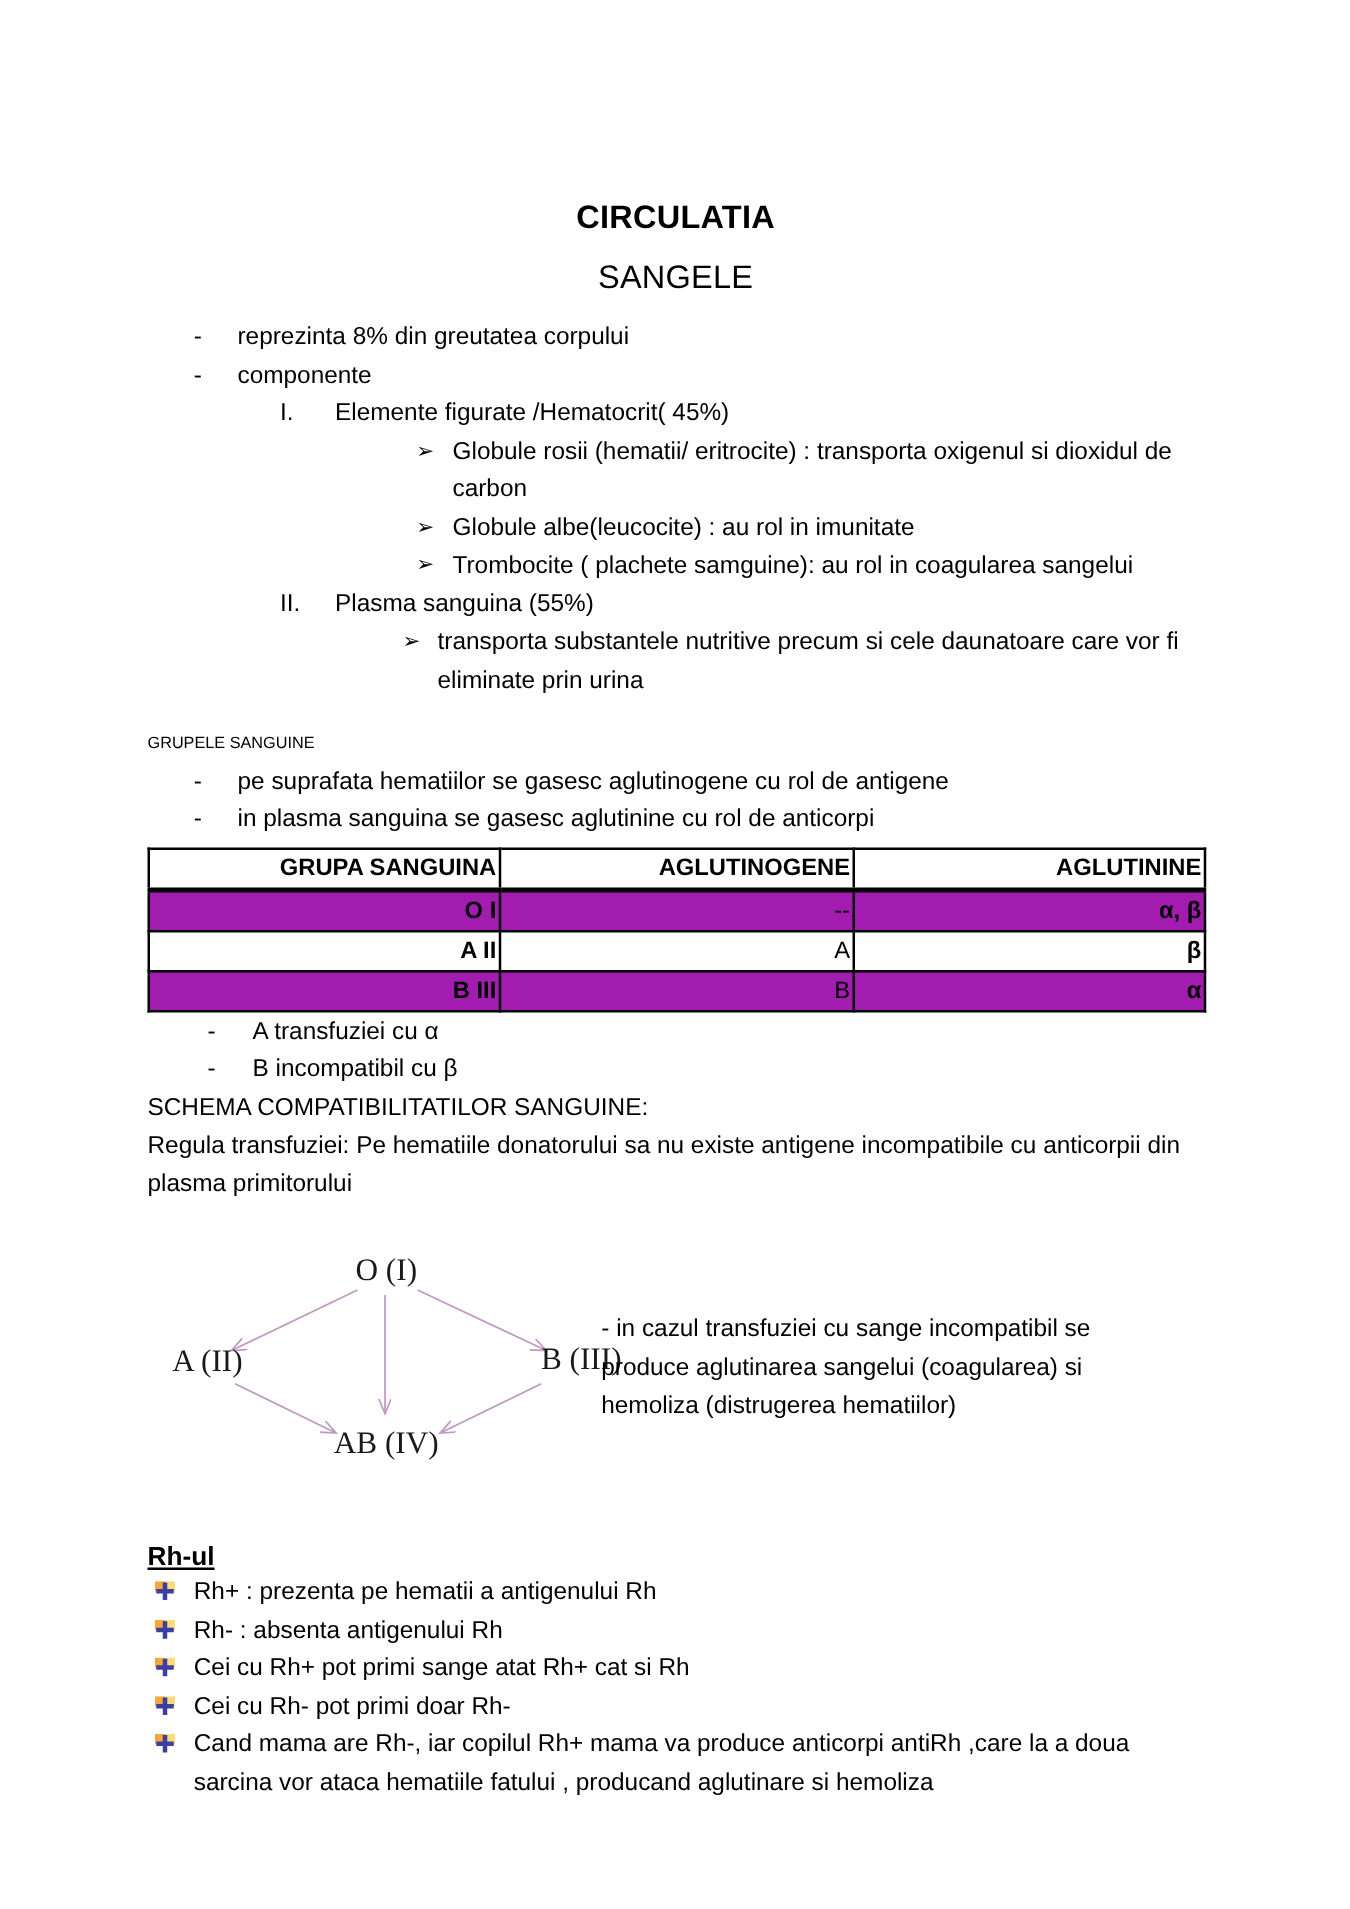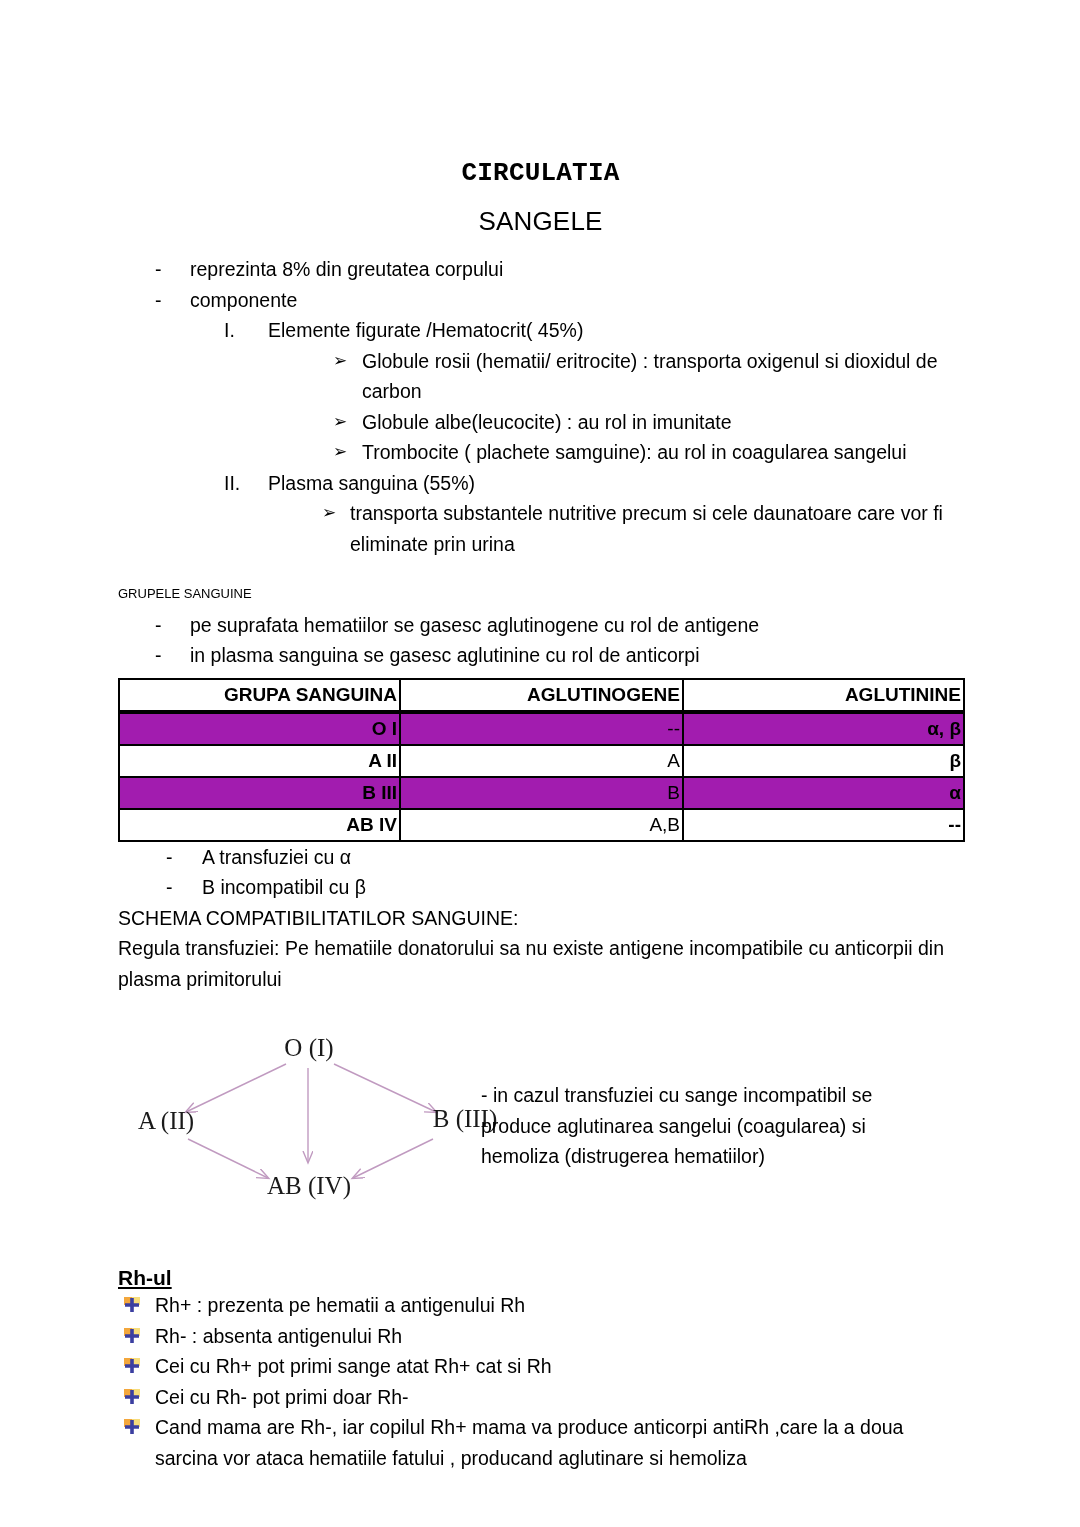--- a/index.html
+++ b/index.html
@@ -29,21 +29,20 @@
 
   
   .doc-title {
     text-align: center;
     font-weight: bold;
     font-size: 26px;
     line-height: 1.0;
     margin: 0;
     padding-top: 160px;
     letter-spacing: 0.2px;
-    font-family: Liberation Mono, monospace;
   }
   .doc-subtitle {
     text-align: center;
     font-weight: normal;
     font-size: 26px;
     line-height: 1.0;
     margin: 0;
     padding-top: 22px;
     letter-spacing: 0.2px;
   }
@@ -268,25 +267,20 @@
         <tr>
           <td class="b">A II</td>
           <td>A</td>
           <td class="b">β</td>
         </tr>
         <tr class="shaded">
           <td class="b">B III</td>
           <td>B</td>
           <td class="b">α</td>
         </tr>
-        <tr>
-          <td class="b">AB IV</td>
-          <td>A,B</td>
-          <td class="b">--</td>
-        </tr>
       </tbody>
     </table>
 
     <div class="dash-item sub">
       <span class="marker">-</span>
       <span>A transfuziei cu α</span>
     </div>
     <div class="dash-item sub">
       <span class="marker">-</span>
       <span>B incompatibil cu β</span>

